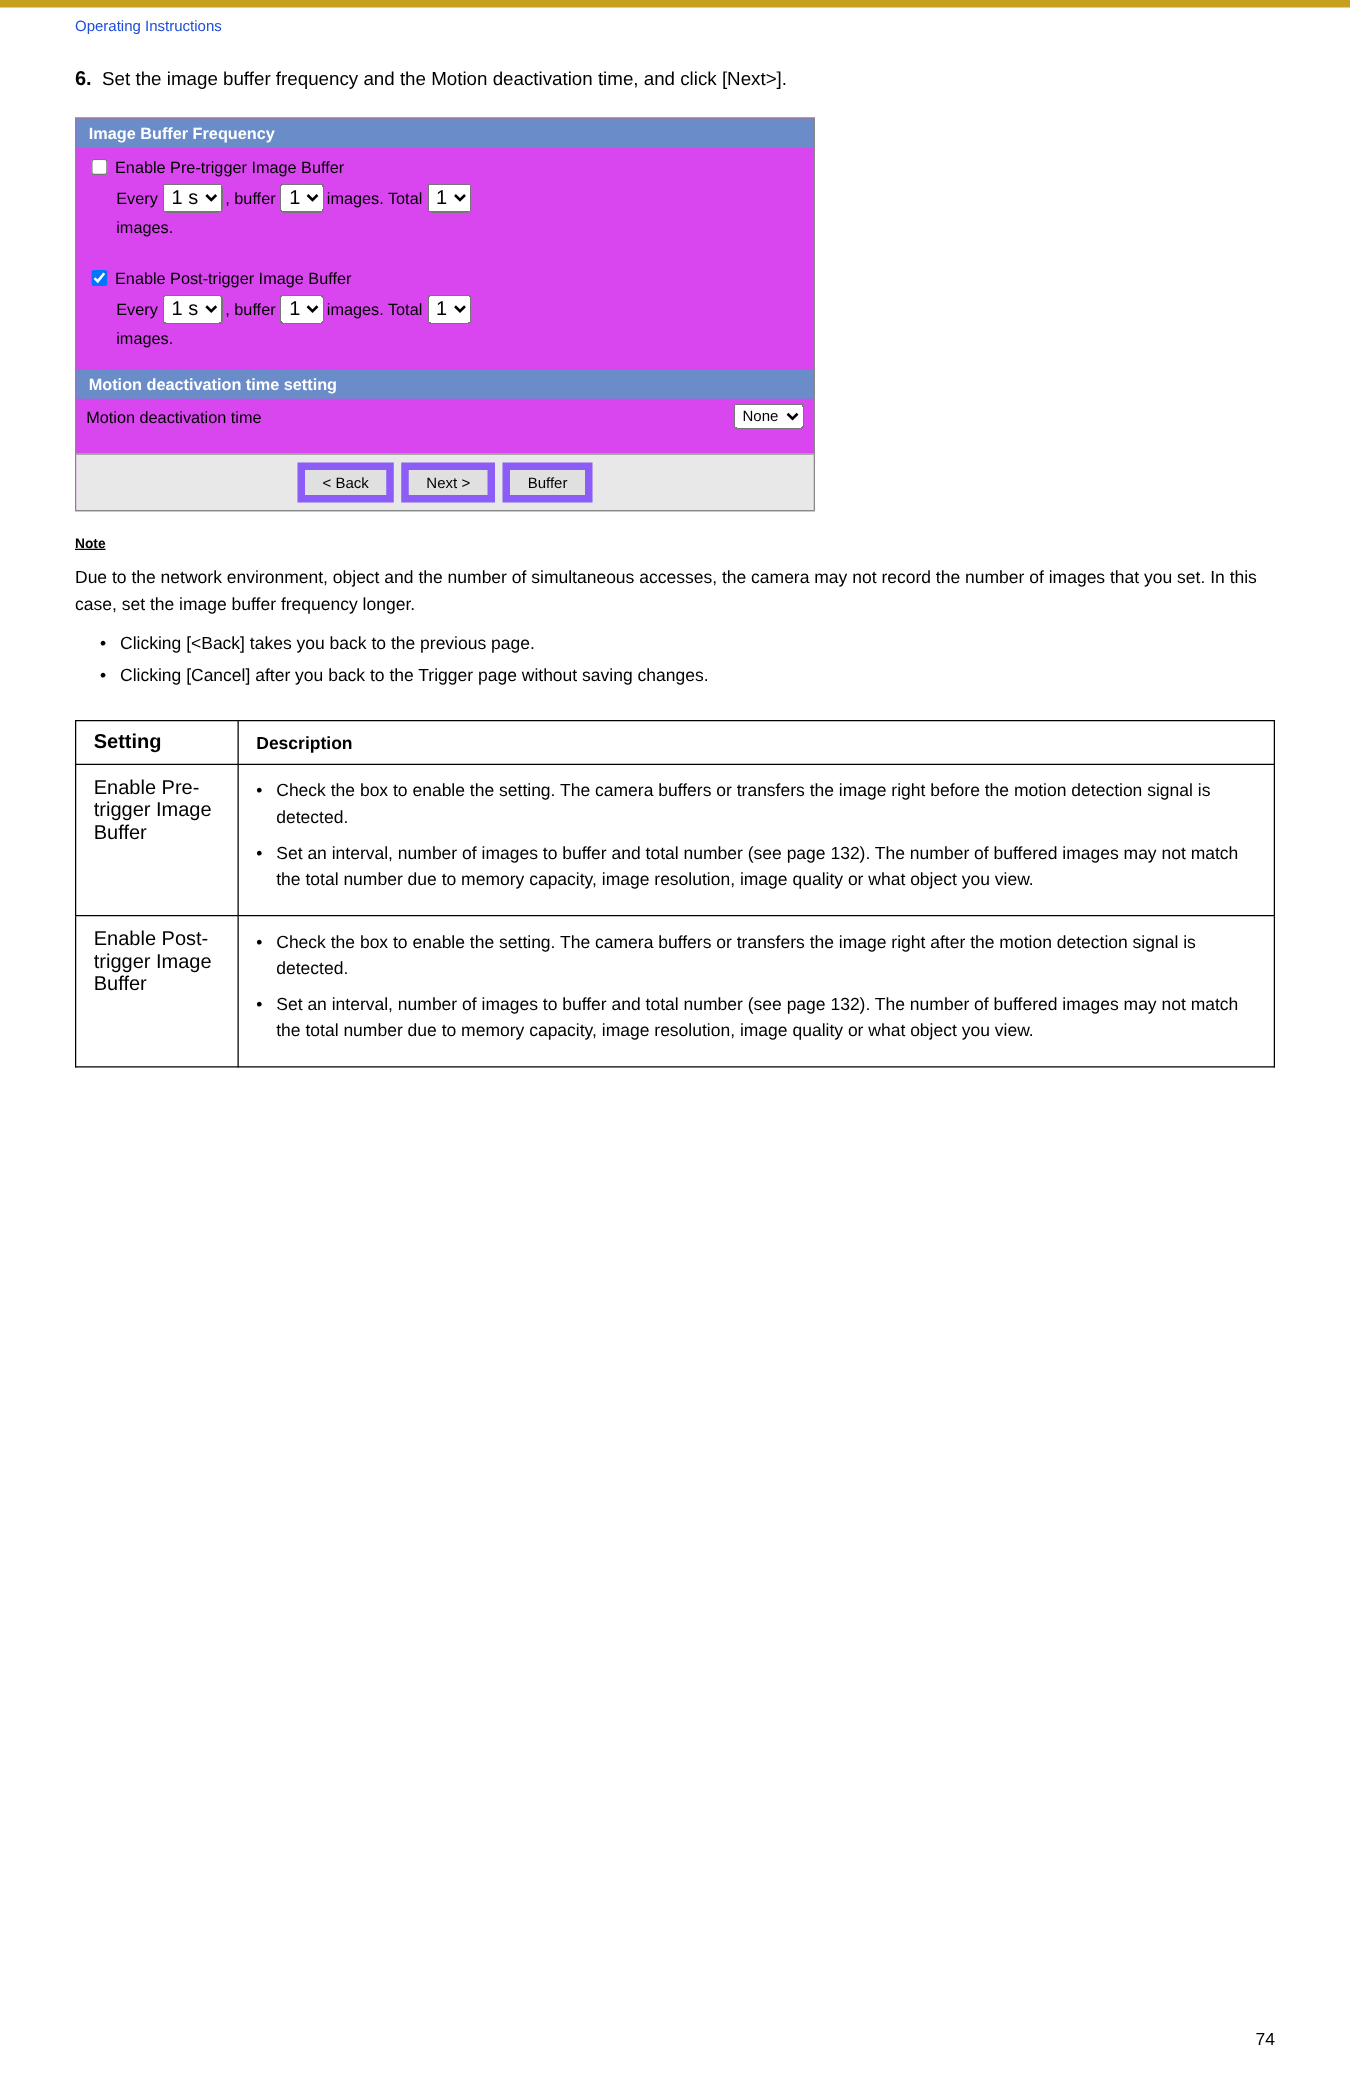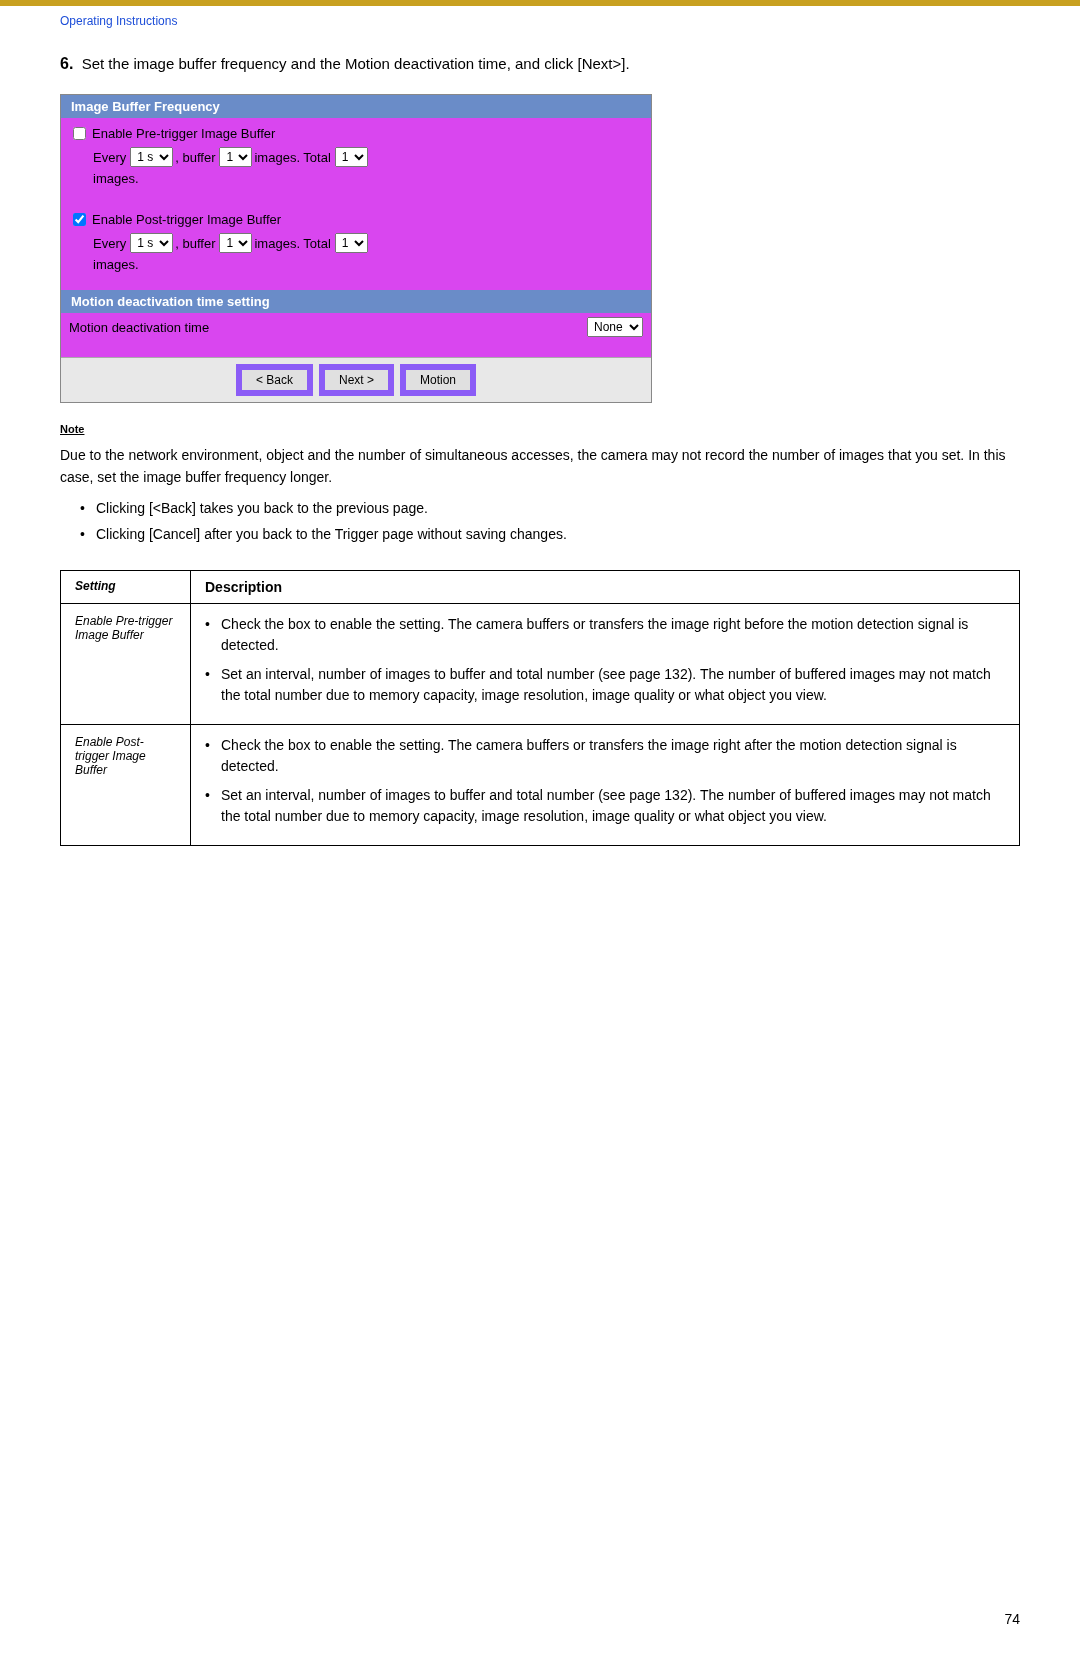--- a/index.html
+++ b/index.html
@@ -62,21 +62,21 @@
     }
     .inline-row {
       display: flex;
       align-items: center;
       font-size: 13px;
       margin-bottom: 4px;
       padding-left: 20px;
     }
     .inline-row select {
       margin: 0 2px;
-      font-size: 12px;
+      font-size: 16px;
       padding: 1px 2px;
     }
     .inline-row .word {
       margin-right: 2px;
     }
     .images-label {
       font-size: 13px;
       padding-left: 20px;
       margin-bottom: 10px;
     }
@@ -172,27 +172,26 @@
       margin-bottom: 8px;
       line-height: 1.5;
     }
     .desc-table td ul li::before {
       content: "•";
       position: absolute;
       left: 0;
     }
     .setting-cell {
       width: 130px;
-      font-size: 12px;
+      font-size: 16px;
       vertical-align: top;
-      font-style: italic;
     }
     .page-number {
       position: absolute;
-      bottom: 42px;
+      bottom: 30px;
       right: 60px;
       font-size: 14px;
     }
   </style>
 </head>
 <body>
 
 <div class="top-bar"></div>
 <div class="header-label">Operating Instructions</div>
 
@@ -283,21 +282,21 @@
         </select>
       </div>
     </div>
 
     <br>
 
     
     <div class="dialog-footer">
       <button>&lt; Back</button>
       <button>Next &gt;</button>
-      <button>Motion</button>
+      <button>Buffer</button>
     </div>
 
   </div>
 
   <div class="note-section">
     <div class="note-title">Note</div>
     <p class="note-para">Due to the network environment, object and the number of simultaneous accesses, the camera may not record the number of images that you set. In this case, set the image buffer frequency longer.</p>
     <ul class="bullet-list">
       <li>Clicking [&lt;Back] takes you back to the previous page.</li>
       <li>Clicking [Cancel] after you back to the Trigger page without saving changes.</li>

